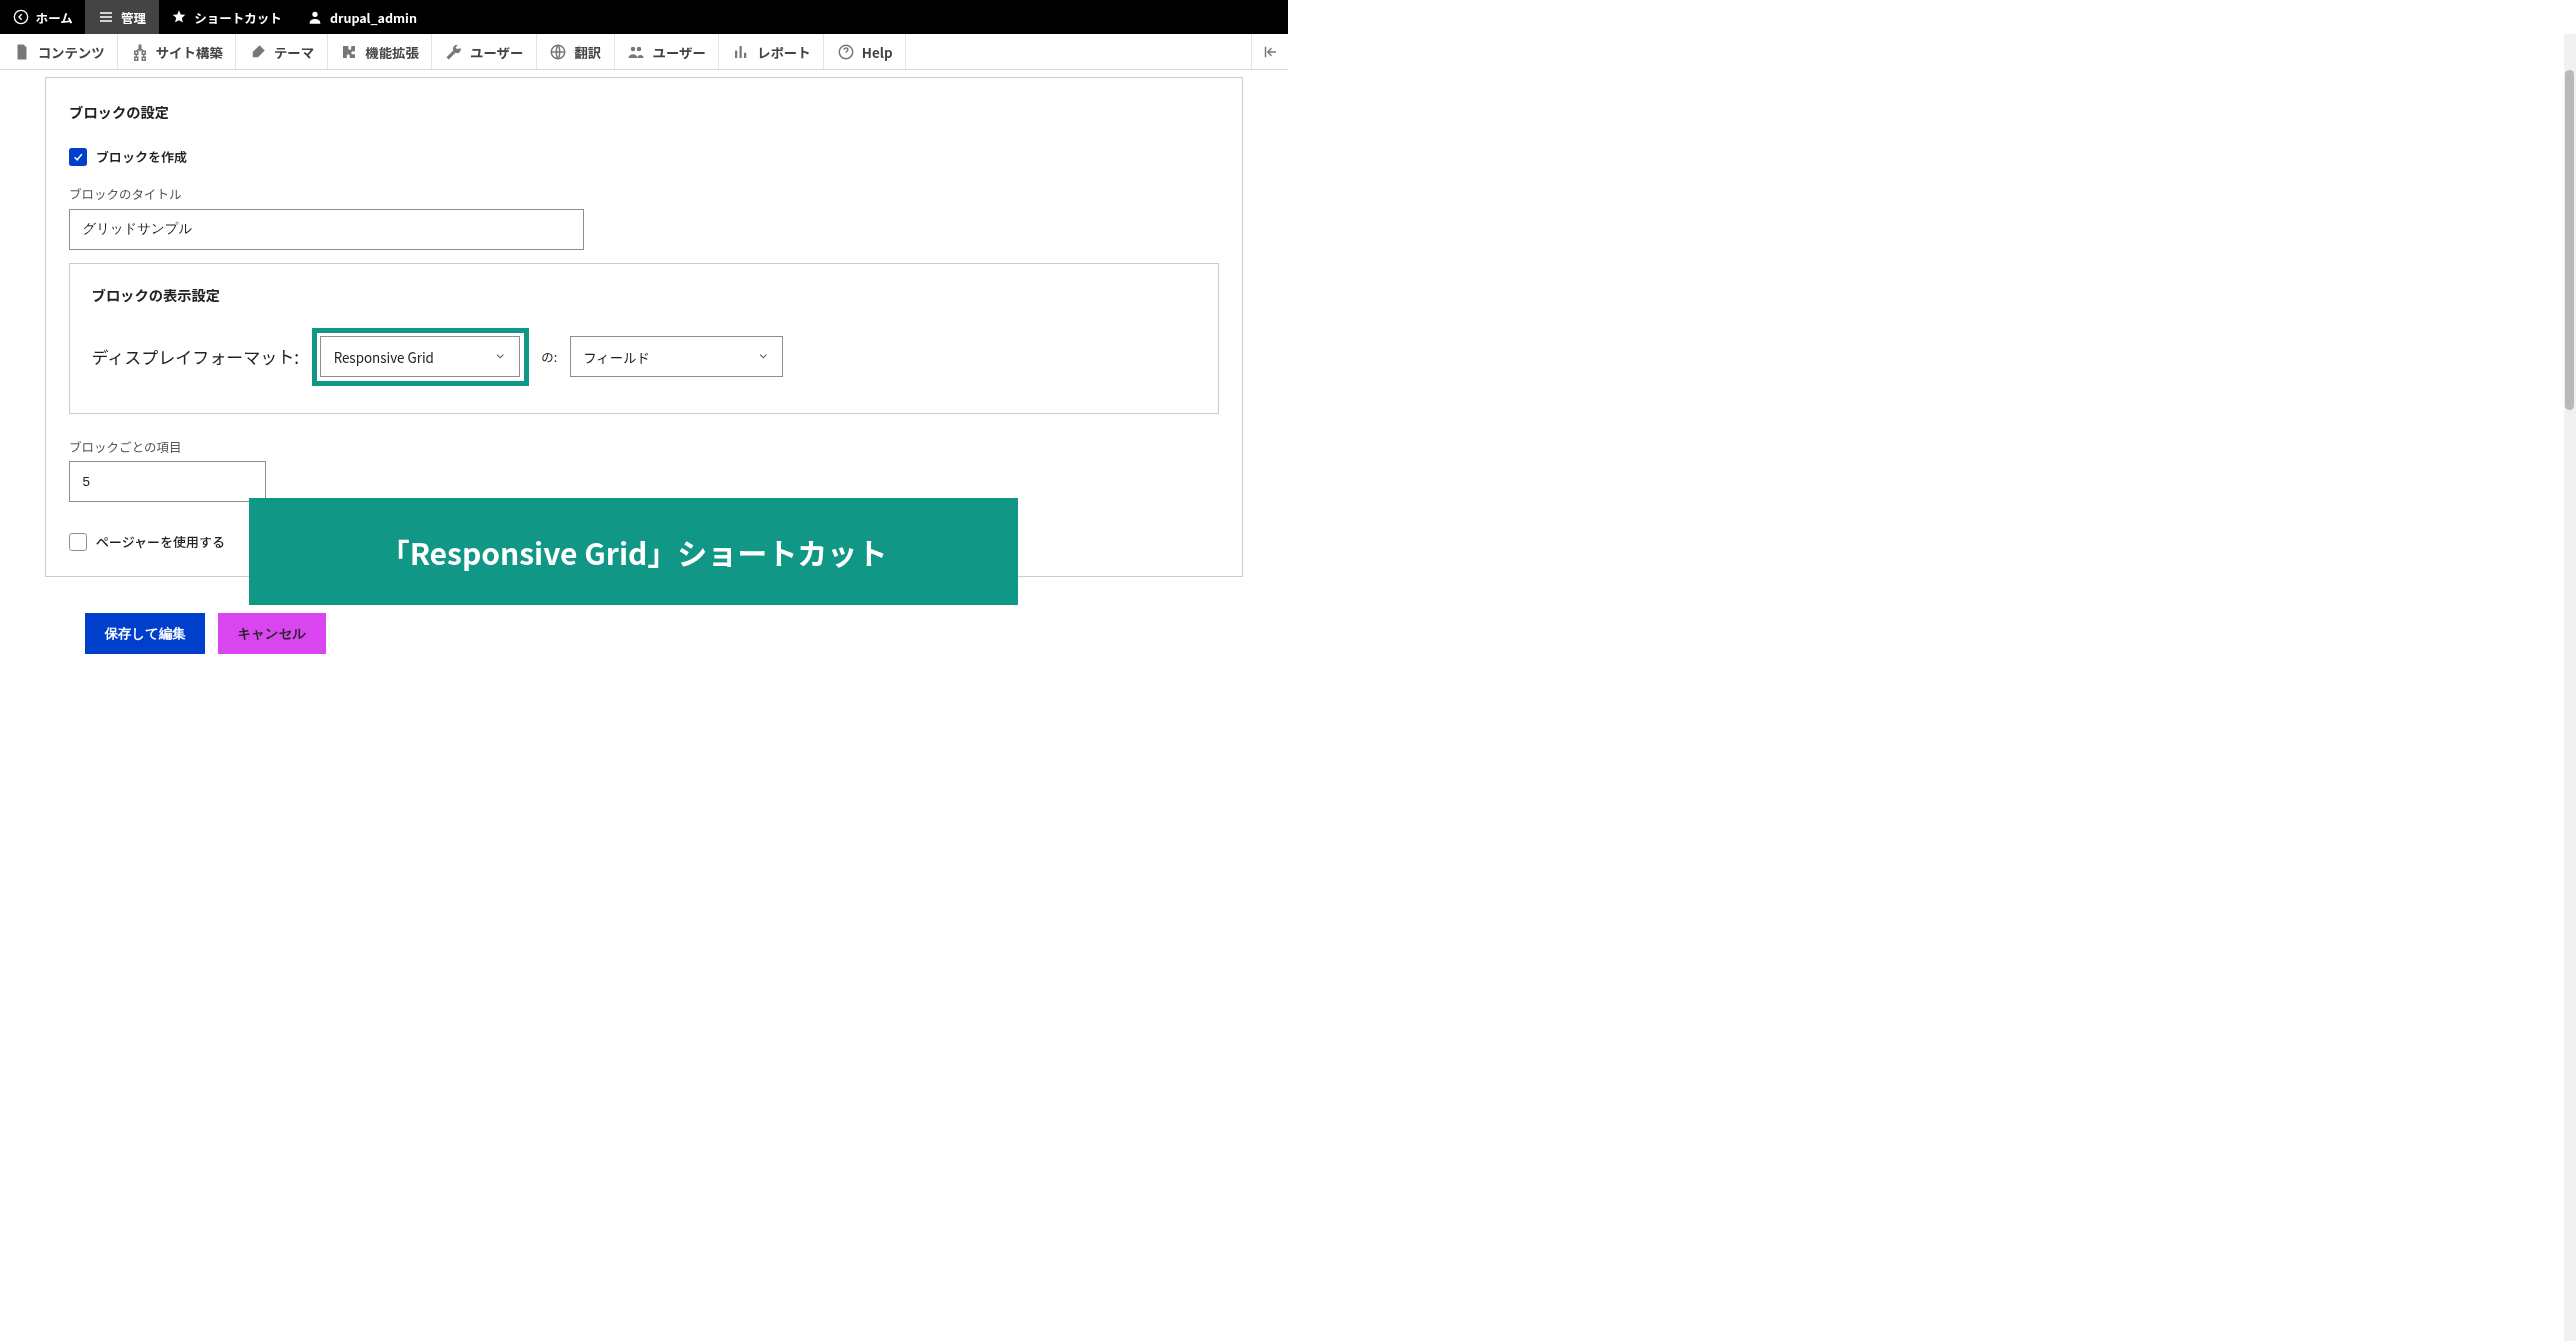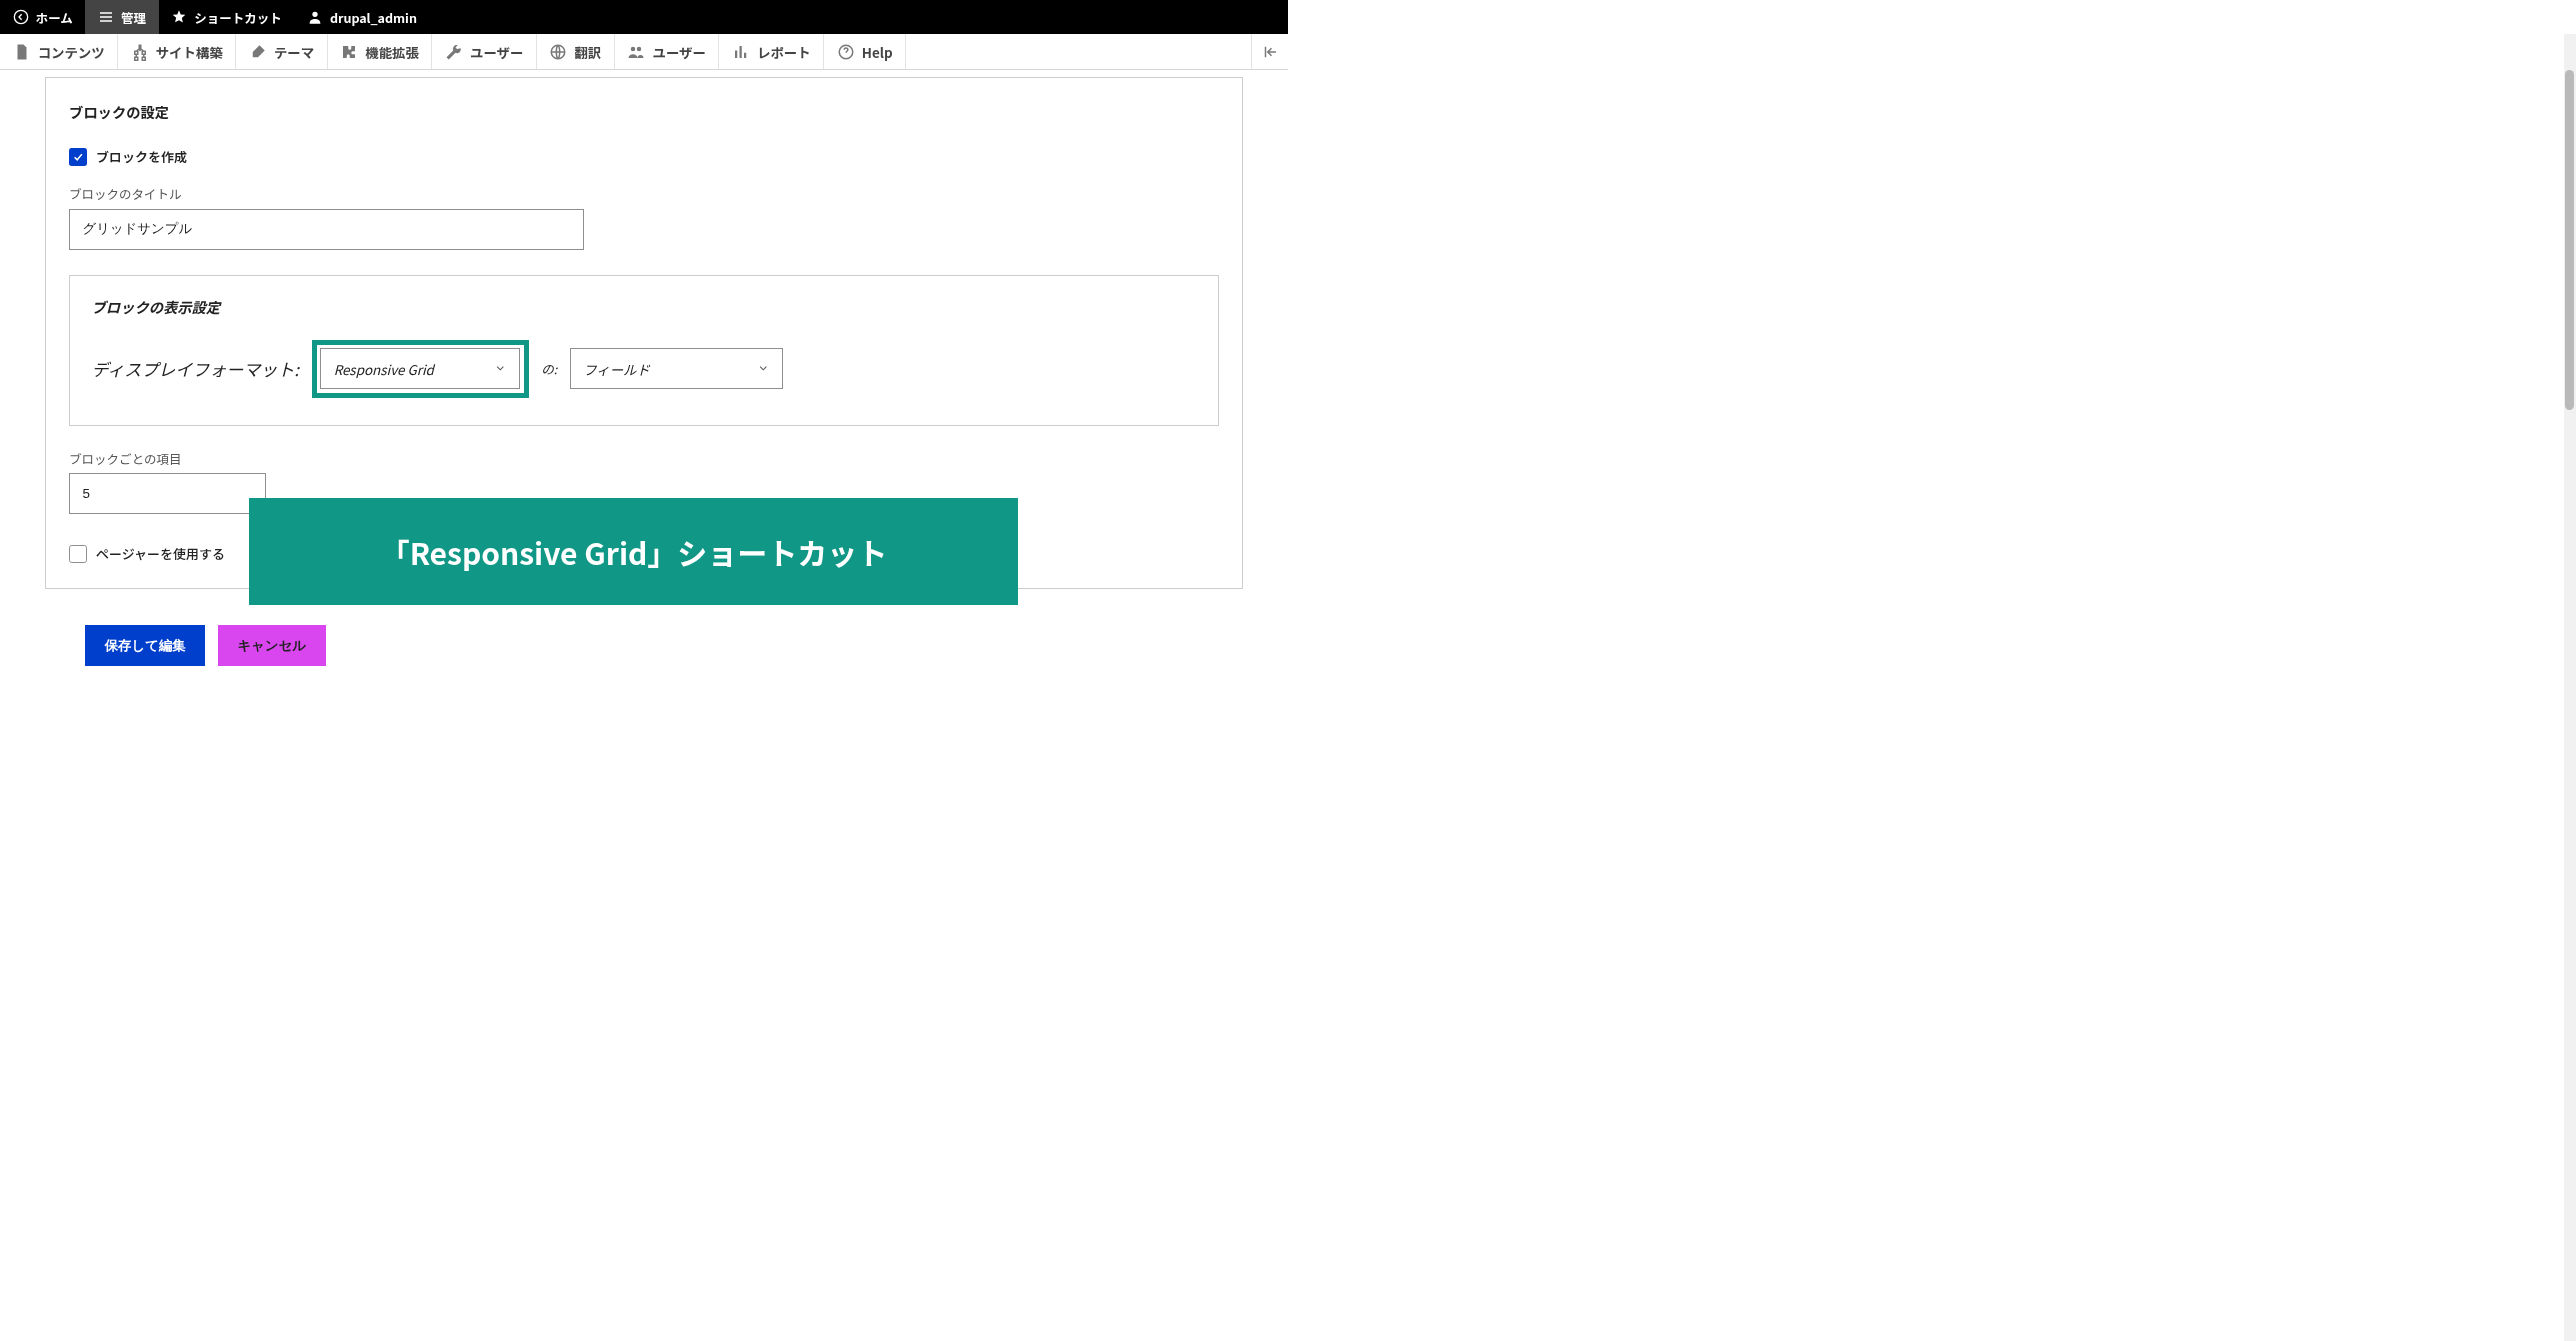--- a/index.html
+++ b/index.html
@@ -108,22 +108,21 @@
   .select {
     width: 213px;
     display: flex; align-items: center; justify-content: space-between;
     cursor: pointer;
   }
   .select svg { width:12.5px; height:12.5px; stroke:#555; fill:none; stroke-width:2; }
 
   .inner-panel {
     border:0.9px solid var(--border);
     padding: 19.7px 21.5px 27px;
-    margin-top: 25px;
-    font-style: italic;
+    margin-top: 13px;
   }
   .inner-title { font-size:14.3px; font-weight:700; }
 
   .highlight-box {
     border: 5.4px solid var(--teal);
     padding: 3.6px;
     display: inline-flex;
   }
 
   .format-row { display:flex; align-items:center; gap:12.5px; margin-top:23px; }

